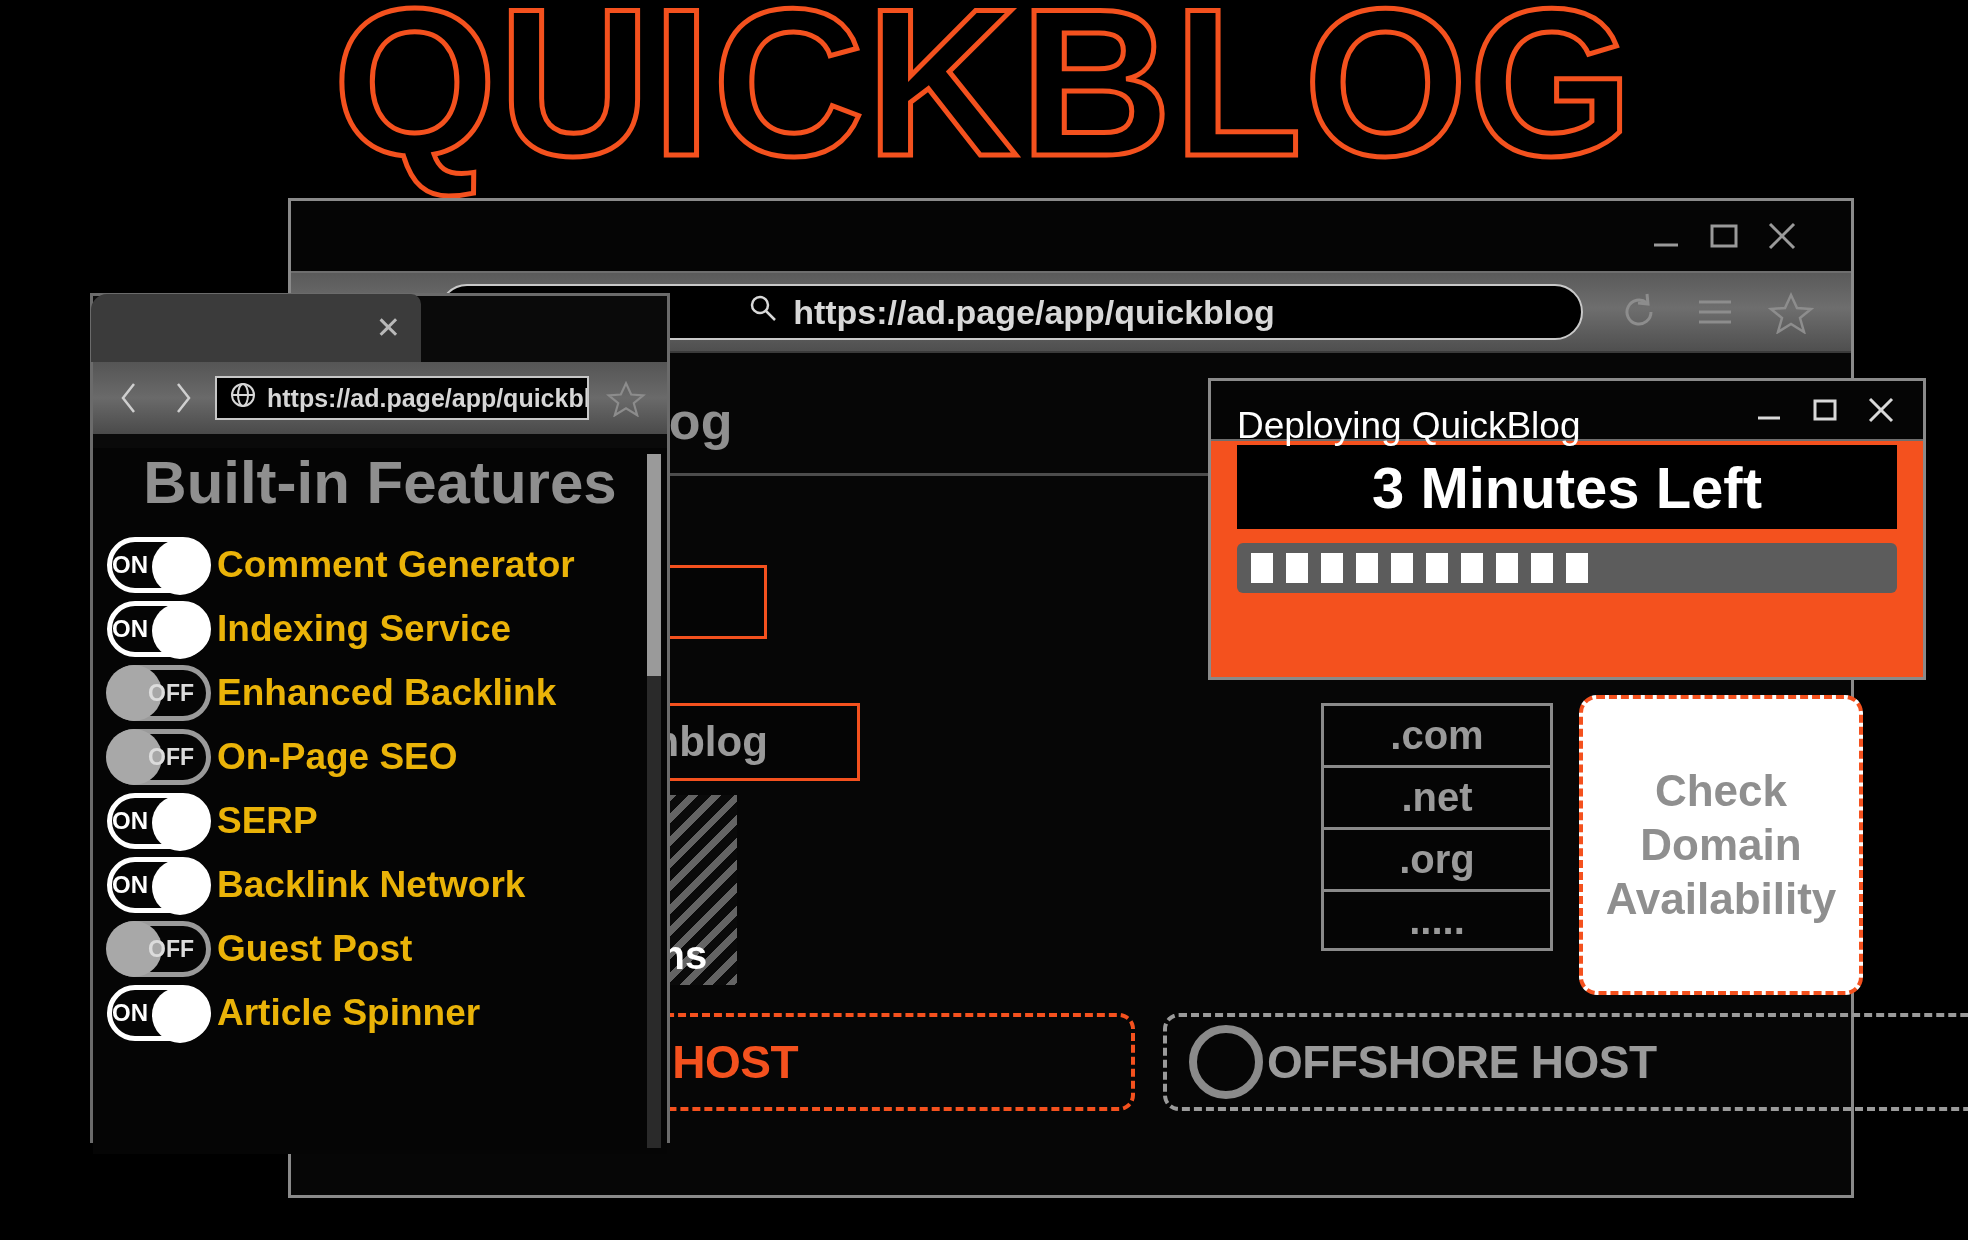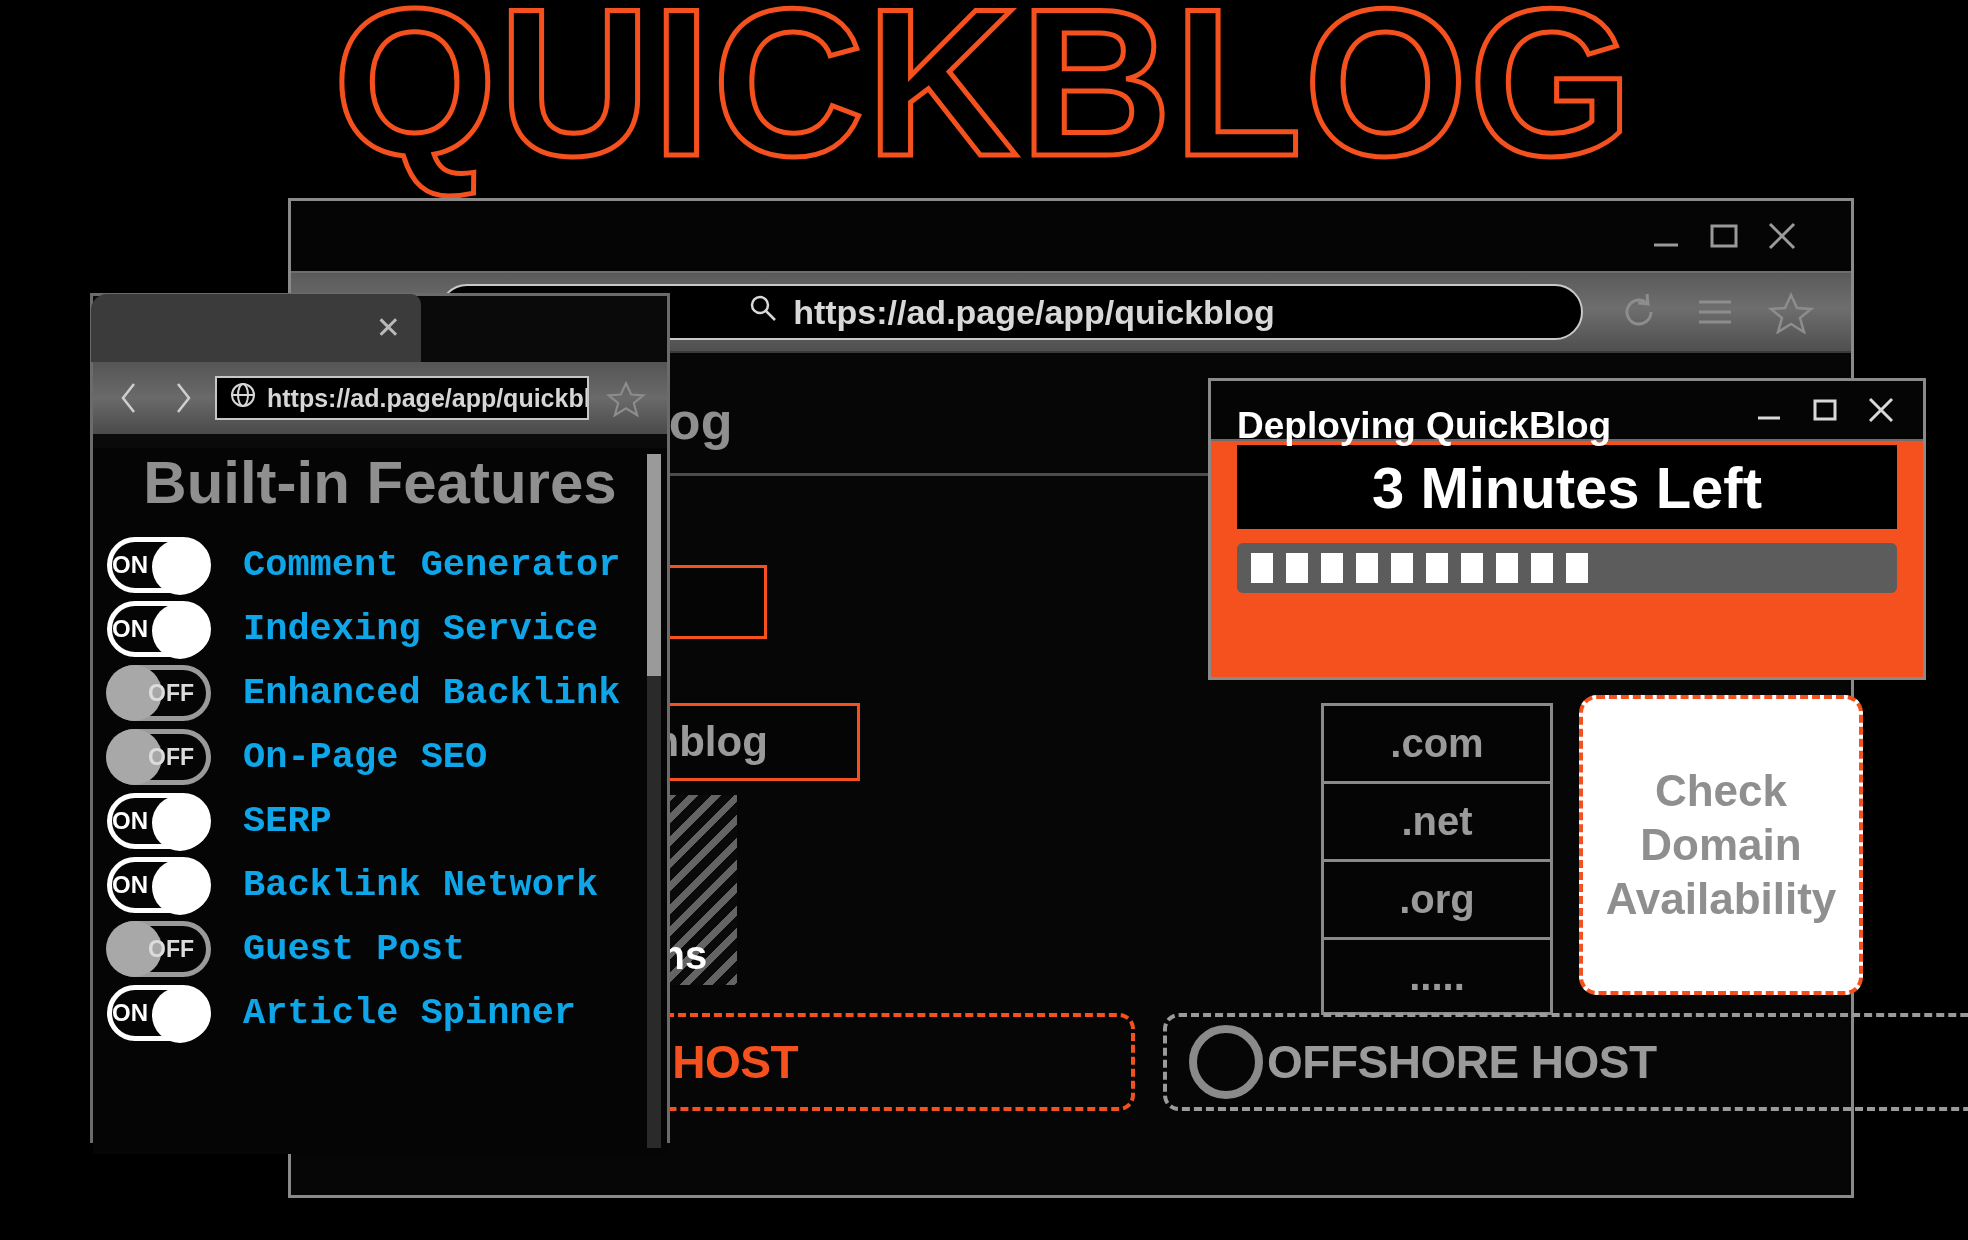--- a/index.html
+++ b/index.html
@@ -65,21 +65,21 @@
   .dom-cell{
     height:78px;background:#050505;border:3px solid #8a8a8a;box-sizing:border-box;
     display:flex;align-items:center;justify-content:center;
     font-size:36px;font-weight:700;color:#9a9a9a;
   }
   .dom-www{width:166px;}
   .dom-name{width:350px;border-color:#f4511e;font-size:42px;margin-left:-3px;}
 
   .tld-list{position:absolute;left:1030px;top:350px;width:232px;}
   .tld{
-    height:78px;background:#050505;border:3px solid #8a8a8a;border-bottom:none;box-sizing:border-box;
+    height:62px;background:#050505;border:3px solid #8a8a8a;border-bottom:none;box-sizing:border-box;
     display:flex;align-items:center;justify-content:center;
     font-size:40px;font-weight:700;color:#9a9a9a;
   }
   .tld:last-child{border-bottom:3px solid #8a8a8a;}
 
   .check-btn{
     position:absolute;left:1288px;top:342px;width:284px;height:300px;
     background:#ffffff;border:4px dashed #f4511e;border-radius:18px;box-sizing:border-box;
     display:flex;flex-direction:column;align-items:center;justify-content:center;
     font-size:44px;font-weight:700;color:#8f8f8f;line-height:1.22;text-align:center;
@@ -139,35 +139,35 @@
   .toggle-list{padding-left:14px;}
   .toggle-row{display:flex;align-items:center;height:64px;margin-bottom:0;}
   .tg{width:104px;height:56px;border-radius:30px;box-sizing:border-box;position:relative;flex:none;
       display:flex;align-items:center;}
   .tg-on{border:5px solid #fff;background:#050505;justify-content:flex-start;}
   .tg-on .knob{position:absolute;right:-2px;top:-3px;width:56px;height:56px;border-radius:50%;background:#fff;}
   .tg-on .tg-txt{position:relative;z-index:2;color:#fff;font-size:24px;font-weight:700;}
   .tg-off{border:5px solid #9a9a9a;background:#050505;justify-content:flex-end;}
   .tg-off .knob{position:absolute;left:-6px;top:-5px;width:56px;height:56px;border-radius:50%;background:#a8a8a8;}
   .tg-off .tg-txt{position:relative;z-index:2;color:#dcdcdc;font-size:23px;font-weight:700;margin-right:12px;}
-  .tg-label{margin-left:32px;font-size:37px;font-weight:700;color:#0ea5e9;white-space:nowrap;font-family:Liberation Mono, monospace;}
+  .tg-label{margin-left:6px;font-size:37px;font-weight:700;color:#eab308;white-space:nowrap;}
 
   .side-scroll{position:absolute;right:6px;top:6px;width:14px;height:calc(100% - 12px);background:#2a2a2a;}
   .side-thumb{position:absolute;right:6px;top:6px;width:14px;height:222px;background:#9a9a9a;}
 
   
   .dlg{
     position:absolute;left:1208px;top:378px;width:718px;height:302px;
     background:#f4511e;border:3px solid #8a8a8a;box-sizing:border-box;z-index:6;
   }
   .dlg-title{
     height:60px;background:#050505;display:flex;align-items:center;
     padding:0 14px 0 26px;box-sizing:border-box;border-bottom:2px solid #6e6e6e;
   }
-  .dlg-title-text{flex:1;font-size:37px;font-weight:700;color:#fff;white-space:nowrap;margin-top:32px;}
+  .dlg-title-text{flex:1;font-size:37px;font-weight:400;color:#fff;white-space:nowrap;margin-top:32px;}
   .dlg-wc{width:56px;height:54px;display:flex;align-items:center;justify-content:center;color:#d9d9d9;}
   .dlg-body{padding:4px 26px 0;box-sizing:border-box;}
   .dlg-status{
     height:84px;background:#000;display:flex;align-items:center;justify-content:center;
     font-size:58px;font-weight:700;color:#fff;
   }
   .dlg-prog{
     margin-top:14px;height:50px;background:#5c5c5c;border-radius:6px;
     display:flex;align-items:center;gap:13px;padding-left:14px;box-sizing:border-box;overflow:hidden;
   }

